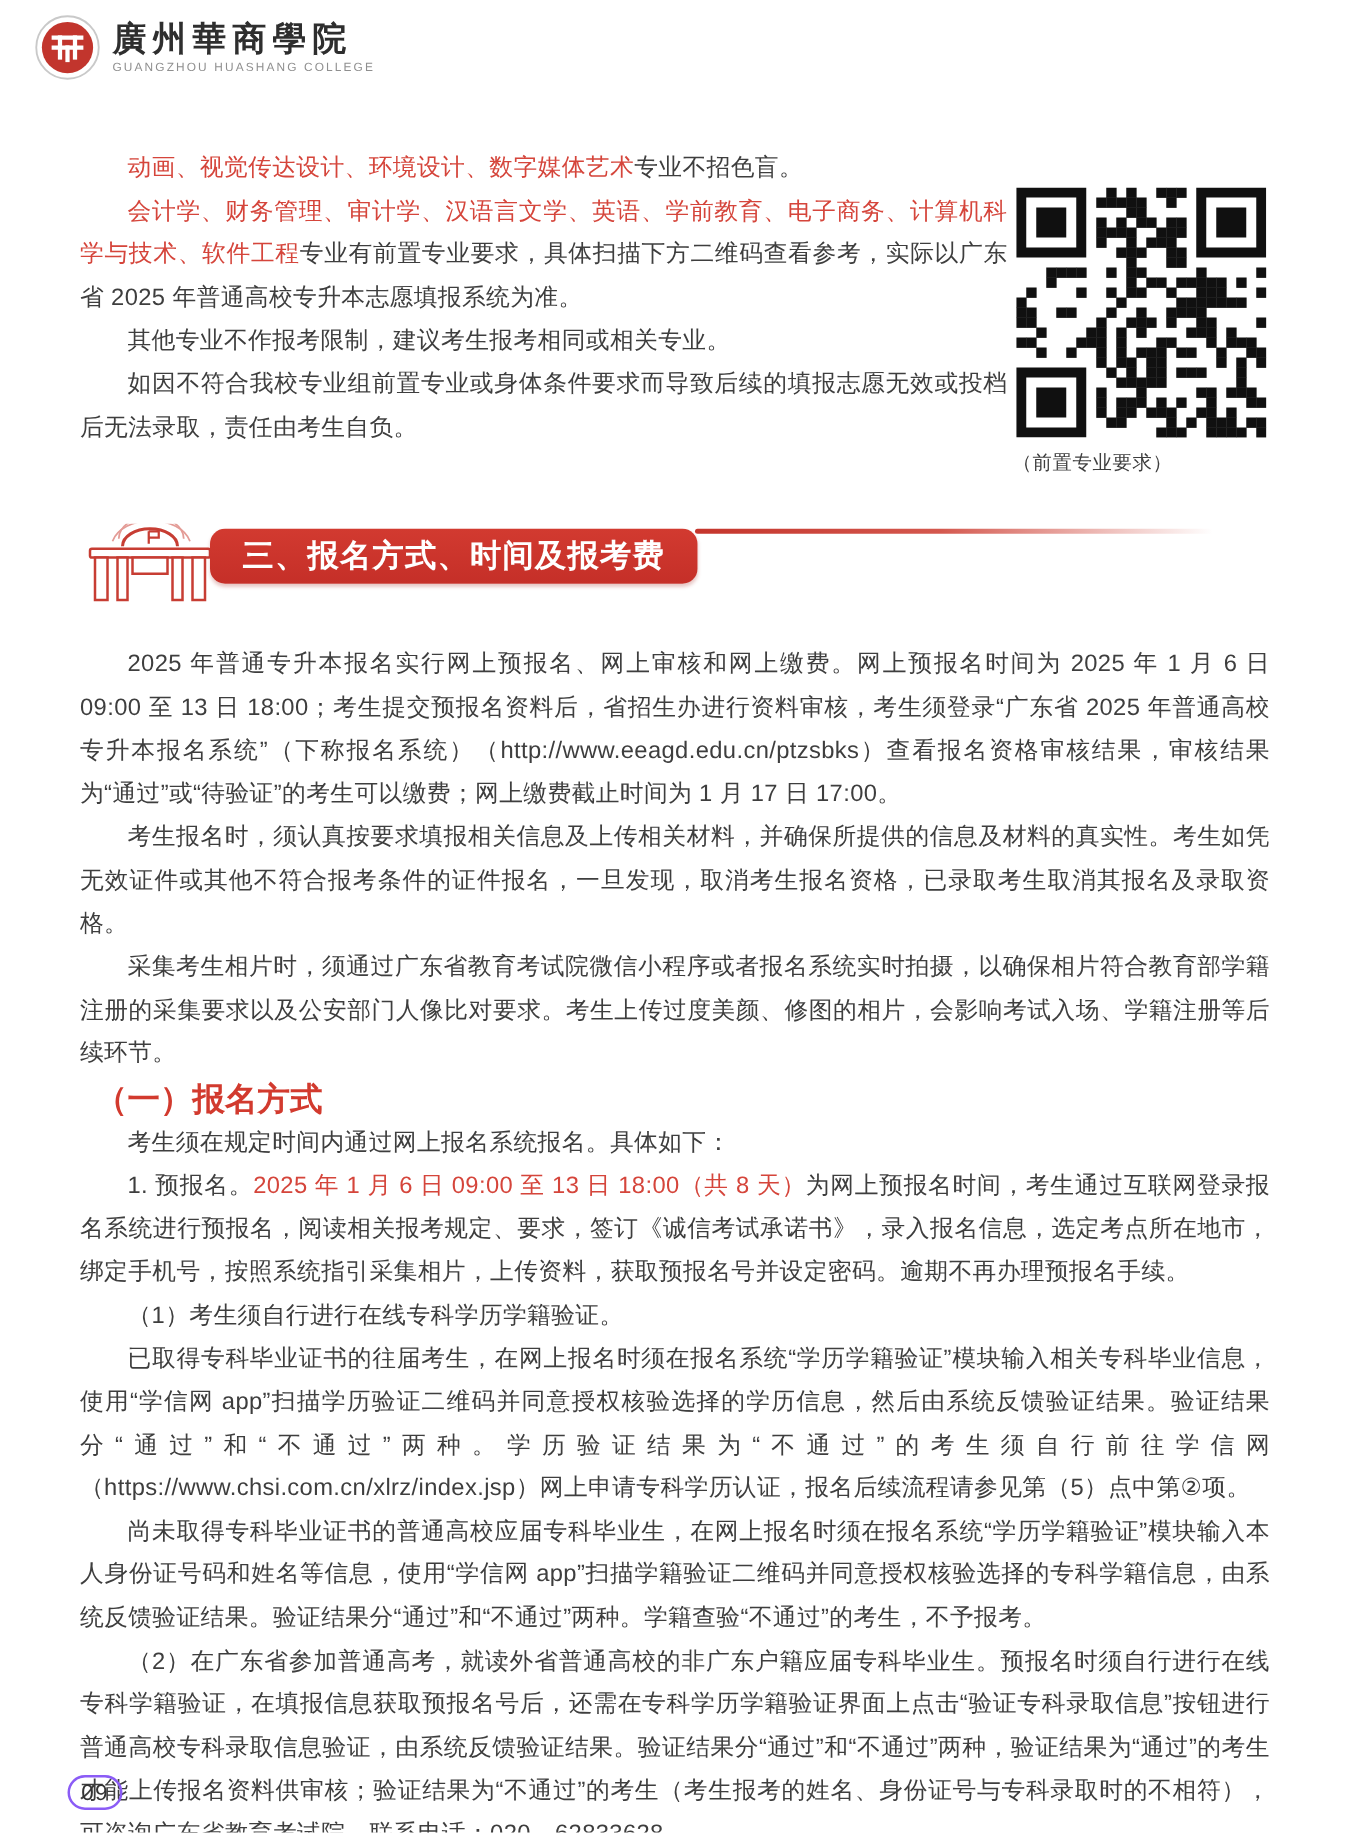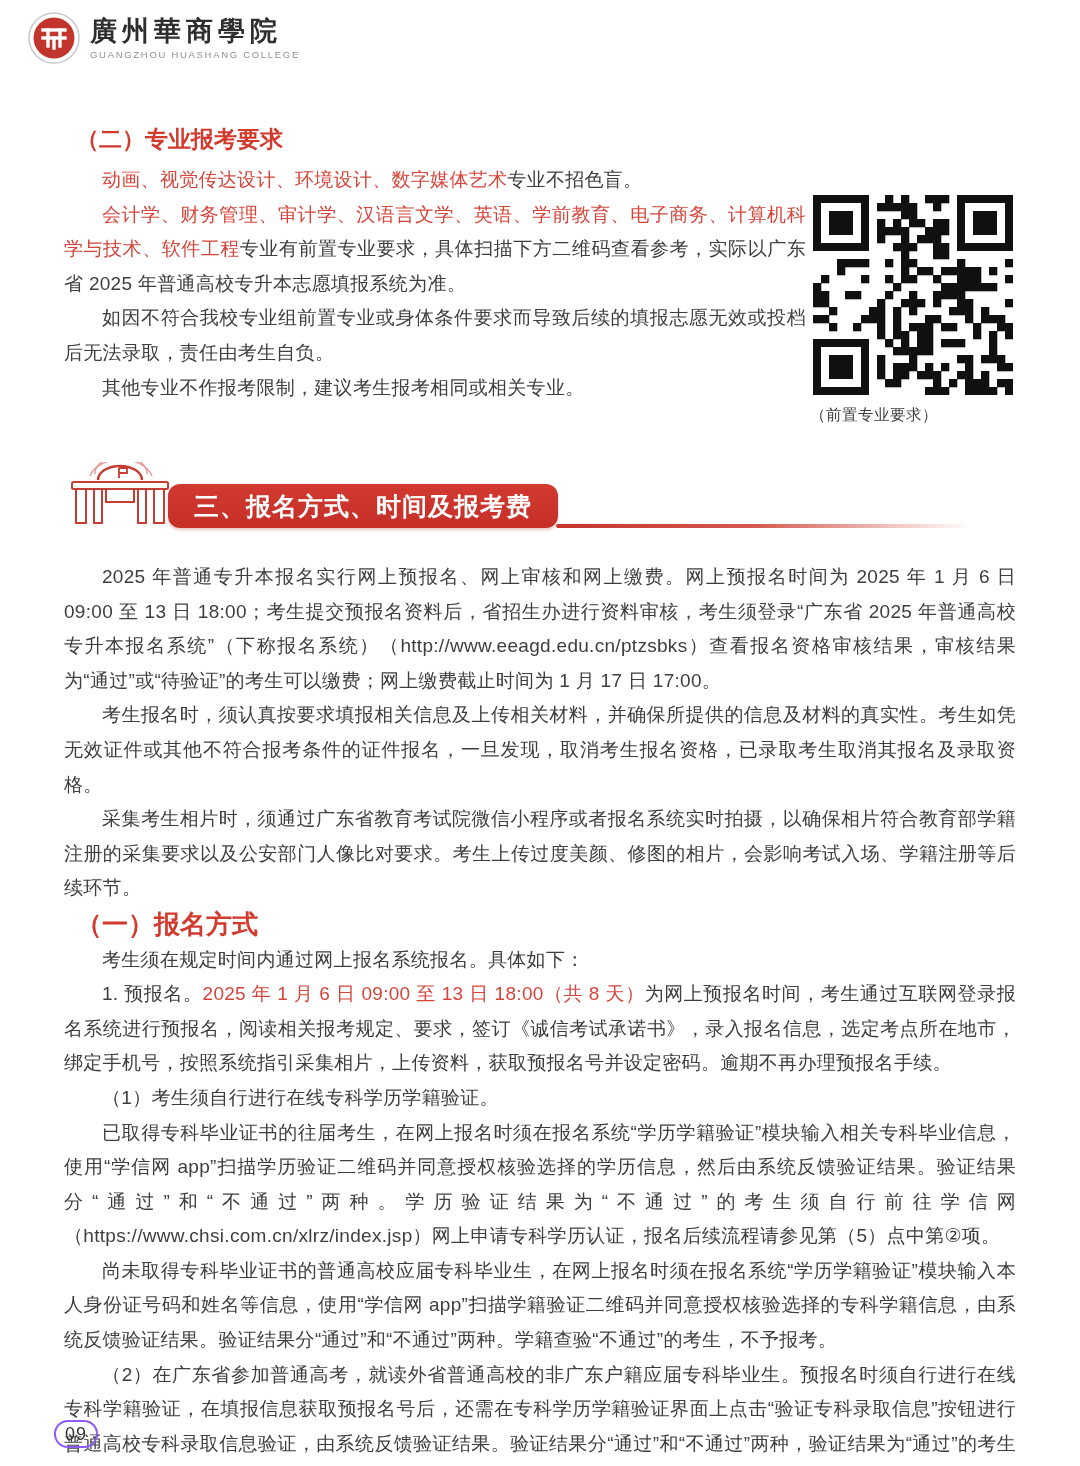--- a/index.html
+++ b/index.html
@@ -34,21 +34,21 @@
   }
   .para .red { color:#d5453b; }
 
   .top-row { display:flex; align-items:flex-start; }
   .top-text { width:742px; flex:none; }
   .qr-fig { margin-left:auto; width:206px; margin-top:32px; }
   .qr-fig svg { display:block; margin:0 auto; background:#fff; }
   .qr-cap { font-size:15.5px; color:#3e3e3e; margin-top:10px; letter-spacing:0.5px; }
 
   
-  .banner { position:relative; height:60px; margin-top:42px; display:flex; align-items:flex-end; }
+  .banner { position:relative; height:60px; margin-top:42px; display:flex; align-items:flex-start; }
   .gate { width:112px; height:66px; flex:none; margin-top:-4px; }
   .banner-pill {
     flex:none; background:linear-gradient(180deg,#d23a30,#c52f28);
     color:#ffffff; font-weight:bold; font-size:25px; letter-spacing:1px;
     padding:0 26px; height:44px; line-height:44px; border-radius:12px;
     margin-left:-8px; position:relative; z-index:2;
     box-shadow:0 2px 3px rgba(160,30,25,.25);
   }
   .banner-line {
     flex:1; height:4px; margin-left:-2px; margin-right:24px;
@@ -88,28 +88,27 @@
       </g>
     </svg>
     <div class="logo-txt">
       <div class="logo-cn">廣州華商學院</div>
       <div class="logo-en">GUANGZHOU HUASHANG COLLEGE</div>
     </div>
   </div>
 
   <div class="main">
 
-    <div class="sec-title">（二）专业报考要求</div>
 
     <div class="top-row">
       <div class="top-text">
           <p class="para"><span class="red">动画、视觉传达设计、环境设计、数字媒体艺术</span><span>专业不招色盲。</span></p>
           <p class="para"><span class="red">会计学、财务管理、审计学、汉语言文学、英语、学前教育、电子商务、计算机科学与技术、软件工程</span><span>专业有前置专业要求，具体扫描下方二维码查看参考，实际以广东省 2025 年普通高校专升本志愿填报系统为准。</span></p>
+          <p class="para"><span>其他专业不作报考限制，建议考生报考相同或相关专业。</span></p>
           <p class="para"><span>如因不符合我校专业组前置专业或身体条件要求而导致后续的填报志愿无效或投档后无法录取，责任由考生自负。</span></p>
-          <p class="para"><span>其他专业不作报考限制，建议考生报考相同或相关专业。</span></p>
         </div>
 
       <figure class="qr-fig">
         <svg id="qr-svg" width="200" height="200" viewBox="0 0 200 200">
             <rect x="72.0" y="0.0" width="8.3" height="8.3" fill="#101010"></rect>
             <rect x="88.0" y="0.0" width="8.3" height="8.3" fill="#101010"></rect>
             <rect x="112.0" y="0.0" width="8.3" height="8.3" fill="#101010"></rect>
             <rect x="120.0" y="0.0" width="8.3" height="8.3" fill="#101010"></rect>
             <rect x="128.0" y="0.0" width="8.3" height="8.3" fill="#101010"></rect>
             <rect x="64.0" y="8.0" width="8.3" height="8.3" fill="#101010"></rect>

